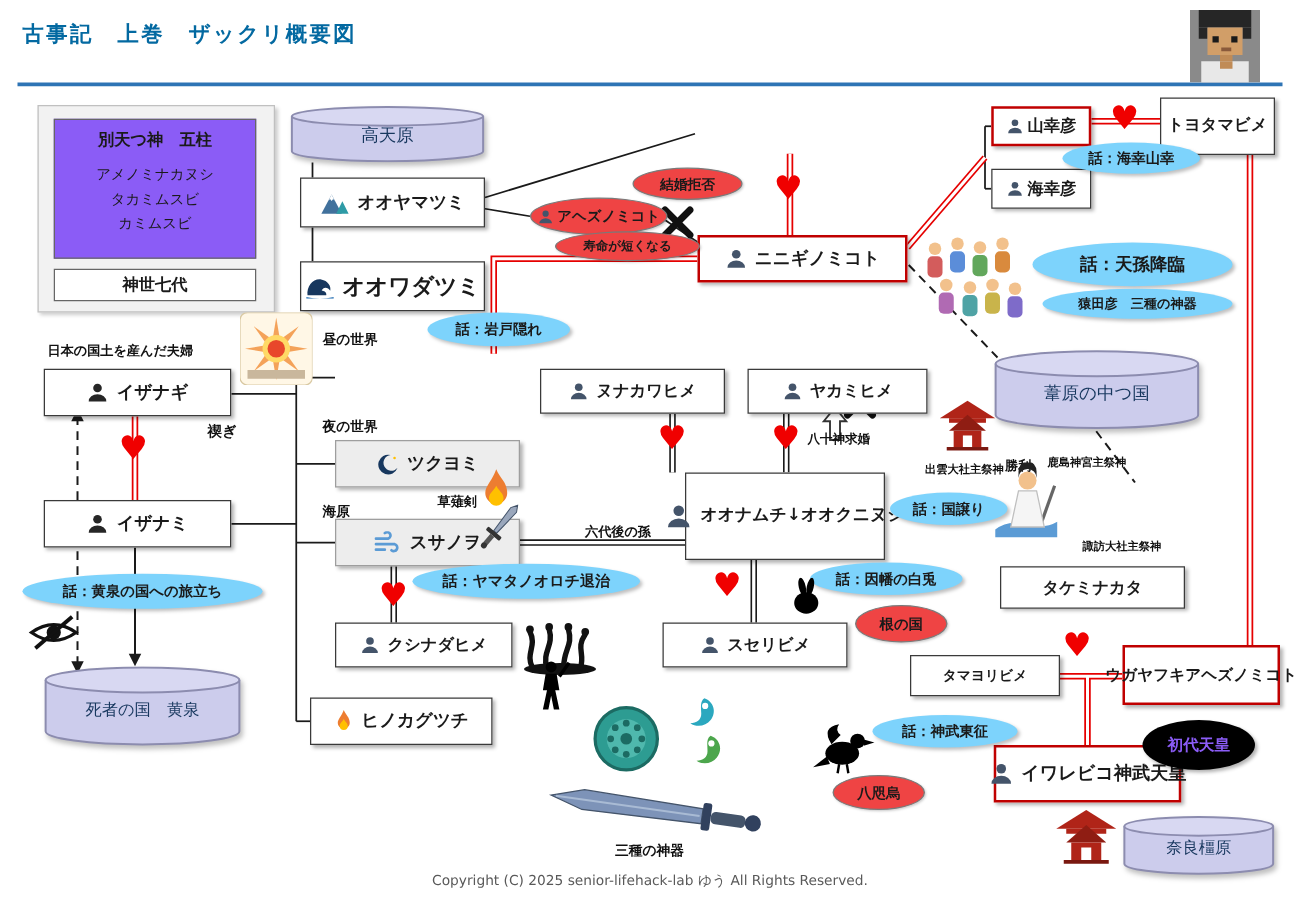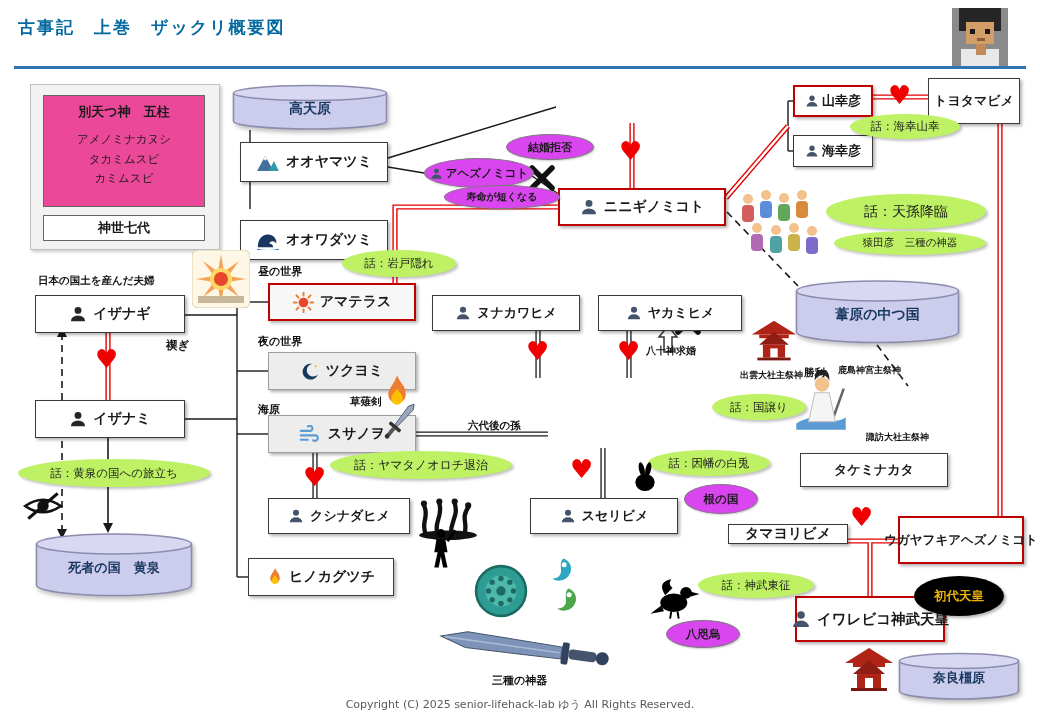--- a/index.html
+++ b/index.html
@@ -6,27 +6,27 @@
   .stage{position:relative;width:1040px;height:720px;background:#ffffff;overflow:hidden;
          font-family:"DejaVu Sans","Liberation Sans",sans-serif;color:#1a1a1a}
   .abs{position:absolute}
   .box{display:flex;align-items:center;justify-content:center;gap:6px;background:#fff;
        border:1.4px solid #3a3a3a;box-shadow:2px 2px 3px rgba(0,0,0,.3);font-weight:700;
        box-sizing:border-box;z-index:2;white-space:nowrap}
   .redb{border:2.2px solid #C00000}
   .grayf{background:#EDEDED;border:1.2px solid #9e9e9e}
   .ell{border-radius:50%;display:flex;align-items:center;justify-content:center;text-align:center;
        box-sizing:border-box;z-index:3;white-space:nowrap}
-  .story{background:#bef264;font-weight:400;box-shadow:2px 2px 3px rgba(0,0,0,.25)}
-  .wht{background:#d946ef;border:1.2px solid #7a7a7a;font-weight:600;box-shadow:1px 1px 2px rgba(0,0,0,.2)}
-  .blk{background:#000;color:#eab308;font-weight:700;z-index:5;box-shadow:2px 2px 3px rgba(0,0,0,.3)}
+  .story{background:#7dd3fc;font-weight:700;box-shadow:2px 2px 3px rgba(0,0,0,.25)}
+  .wht{background:#ef4444;border:1.2px solid #7a7a7a;font-weight:600;box-shadow:1px 1px 2px rgba(0,0,0,.2)}
+  .blk{background:#000;color:#8b5cf6;font-weight:700;z-index:5;box-shadow:2px 2px 3px rgba(0,0,0,.3)}
   .lab{position:absolute;font-size:11px;font-weight:600;color:#111;z-index:2;white-space:nowrap}
   .heart{position:absolute;color:#F00000;font-size:26px;font-weight:700;z-index:4;line-height:1}
   .col{display:flex;flex-direction:row;line-height:1.15}
-  .cyl-label{position:absolute;left:0;width:100%;text-align:center;font-weight:700;color:#17375E}
+  .cyl-label{position:absolute;left:0;width:100%;text-align:center;font-weight:400;color:#17375E}
   .cylsvg{filter:drop-shadow(2px 3px 2px rgba(0,0,0,.25))}
   .ico{flex:0 0 auto;display:block}
 </style>
 </head>
 <body>
 
 <div class="stage">
 
   <svg width="0" height="0" style="position:absolute">
     <defs>
@@ -136,21 +136,21 @@
       <path d="M532,168 L552,188"></path>
         <path d="M552,168 L532,188"></path>
       <path d="M678,312 L698,332"></path>
         <path d="M698,312 L678,332"></path>
     </g>
 
     <polygon points="668,326 659,337 664,337 664,352 672,352 672,337 677,337" fill="#ffffff" stroke="#333333" stroke-width="1.5"></polygon>
   </svg>
 
   <div class="abs" style="left:30px;top:84px;width:188px;height:164px;background:#F2F2F2;border:1px solid #C0C0C0;box-shadow:2px 2px 3px rgba(0,0,0,.2);z-index:2">
-    <div style="position:absolute;left:12px;top:10px;width:162px;height:112px;background:#ec4899;border:1px solid #666;text-align:center;box-sizing:border-box">
+    <div style="position:absolute;left:12px;top:10px;width:162px;height:112px;background:#8b5cf6;border:1px solid #666;text-align:center;box-sizing:border-box">
       <div style="font-weight:700;font-size:13px;margin-top:7px">別天つ神　五柱</div>
       <div style="font-size:11.5px;margin-top:9px;line-height:1.7">
         <span style="display:block">アメノミナカヌシ</span>
         <span style="display:block">タカミムスビ</span>
         <span style="display:block">カミムスビ</span>
       </div>
     </div>
     <div style="position:absolute;left:12px;top:130px;width:162px;height:26px;background:#fff;border:1px solid #666;display:flex;align-items:center;justify-content:center;font-weight:700;font-size:13px;box-sizing:border-box">神世七代</div>
   </div>
 
@@ -188,21 +188,21 @@
 
   <div class="box abs" style="left:240px;top:142px;width:148px;height:40px;font-size:14px">
     <svg class="ico" viewBox="0 0 26 22" width="24" height="20">
       <polygon points="1,21 10,4 19,21" fill="#41719C"></polygon>
       <polygon points="7.2,9.5 10,4 12.8,9.5 11.4,8 10,9.6 8.6,8" fill="#fff"></polygon>
       <polygon points="14,21 19.5,10 25,21" fill="#2E9BA6"></polygon>
     </svg>
     <span>オオヤマツミ</span>
   </div>
 
-  <div class="box abs" style="left:240px;top:220px;width:148px;height:40px;font-size:14px">
+  <div class="box abs" style="left:240px;top:209px;width:148px;height:40px;font-size:18px">
     <svg class="ico" viewBox="0 0 26 22" width="24" height="20">
       <path d="M2,19 C1,11 7,4 14,5 C20,6 23,11 22,15 C20,11.5 15.5,11.5 14.5,15 C17.5,15 19,17 18.5,19 Z" fill="#17375E"></path>
       <path d="M1,20.5 Q13,23.5 25,20.5 L25,22 L1,22 Z" fill="#2E75B6"></path>
     </svg>
     <span>オオワダツミ</span>
   </div>
 
 
   <div class="ell wht abs" style="left:424px;top:158px;width:110px;height:30px;font-size:11.5px;gap:3px">
     <svg class="ico" viewBox="0 0 24 24" width="13" height="13">
@@ -232,36 +232,20 @@
     <span>海幸彦</span>
   </div>
 
   <div class="box abs" style="left:928px;top:78px;width:92px;height:46px;font-size:13px">
     <span class="col">
       <span>トヨタマ</span>
       <span>ビメ</span>
     </span>
   </div>
 
-  <div class="box abs redb" style="left:268px;top:283px;width:148px;height:38px;font-size:14px;background:#F7F7F7">
-    <svg class="ico" viewBox="0 0 26 26" width="21" height="21">
-      <g stroke="#ED7D31" stroke-width="2.4" stroke-linecap="round">
-        <line x1="13" y1="1" x2="13" y2="4.5"></line>
-          <line x1="13" y1="21.5" x2="13" y2="25"></line>
-        <line x1="1" y1="13" x2="4.5" y2="13"></line>
-          <line x1="21.5" y1="13" x2="25" y2="13"></line>
-        <line x1="4.2" y1="4.2" x2="6.8" y2="6.8"></line>
-          <line x1="19.2" y1="19.2" x2="21.8" y2="21.8"></line>
-        <line x1="4.2" y1="21.8" x2="6.8" y2="19.2"></line>
-          <line x1="19.2" y1="6.8" x2="21.8" y2="4.2"></line>
-      </g>
-      <circle cx="13" cy="13" r="6" fill="#E8472B"></circle>
-    </svg>
-    <span>アマテラス</span>
-  </div>
 
   <div class="box abs grayf" style="left:268px;top:352px;width:148px;height:38px;font-size:14px">
     <svg class="ico" viewBox="0 0 24 24" width="19" height="19">
       <path d="M14.5,2.5 A10,10 0 1 0 21.5,15.5 A8,8 0 1 1 14.5,2.5 Z" fill="#17375E"></path>
       <circle cx="18.5" cy="5.5" r="1.3" fill="#FFC000"></circle>
     </svg>
     <span>ツクヨミ</span>
   </div>
 
   <div class="box abs grayf" style="left:268px;top:415px;width:148px;height:38px;font-size:14px">
@@ -282,41 +266,51 @@
     <span>ヌナカワヒメ</span>
   </div>
 
   <div class="box abs" style="left:598px;top:295px;width:144px;height:36px;font-size:13px">
     <svg class="ico" viewBox="0 0 24 24" width="16" height="16">
         <use href="#bust" fill="#44546A"></use>
       </svg>
     <span>ヤカミヒメ</span>
   </div>
 
+  <div class="box abs" style="left:548px;top:378px;width:160px;height:70px;font-size:13.5px">
+    <svg class="ico" viewBox="0 0 24 24" width="22" height="22">
+        <use href="#bust" fill="#44546A"></use>
+      </svg>
+    <span class="col">
+      <span>オオナムチ</span>
+      <span>↓</span>
+      <span>オオクニヌシ</span>
+    </span>
+  </div>
 
 
   <div class="box abs" style="left:800px;top:453px;width:148px;height:34px;font-size:13px">
     <span>タケミナカタ</span>
   </div>
 
   <div class="box abs" style="left:268px;top:498px;width:142px;height:36px;font-size:13px">
     <svg class="ico" viewBox="0 0 24 24" width="16" height="16">
         <use href="#bust" fill="#44546A"></use>
       </svg>
     <span>クシナダヒメ</span>
   </div>
 
   <div class="box abs" style="left:530px;top:498px;width:148px;height:36px;font-size:13px">
     <svg class="ico" viewBox="0 0 24 24" width="16" height="16">
         <use href="#bust" fill="#44546A"></use>
       </svg>
     <span>スセリビメ</span>
   </div>
 
-  <div class="box abs" style="left:728px;top:524px;width:120px;height:20px;font-size:14px">
+  <div class="box abs" style="left:728px;top:524px;width:120px;height:33px;font-size:11px">
     <span>タマヨリビメ</span>
   </div>
 
   <div class="box abs redb" style="left:898px;top:516px;width:126px;height:48px;font-size:12.5px">
     <span class="col">
       <span>ウガヤフキ</span>
       <span>アヘズノミコト</span>
     </span>
   </div>
 

